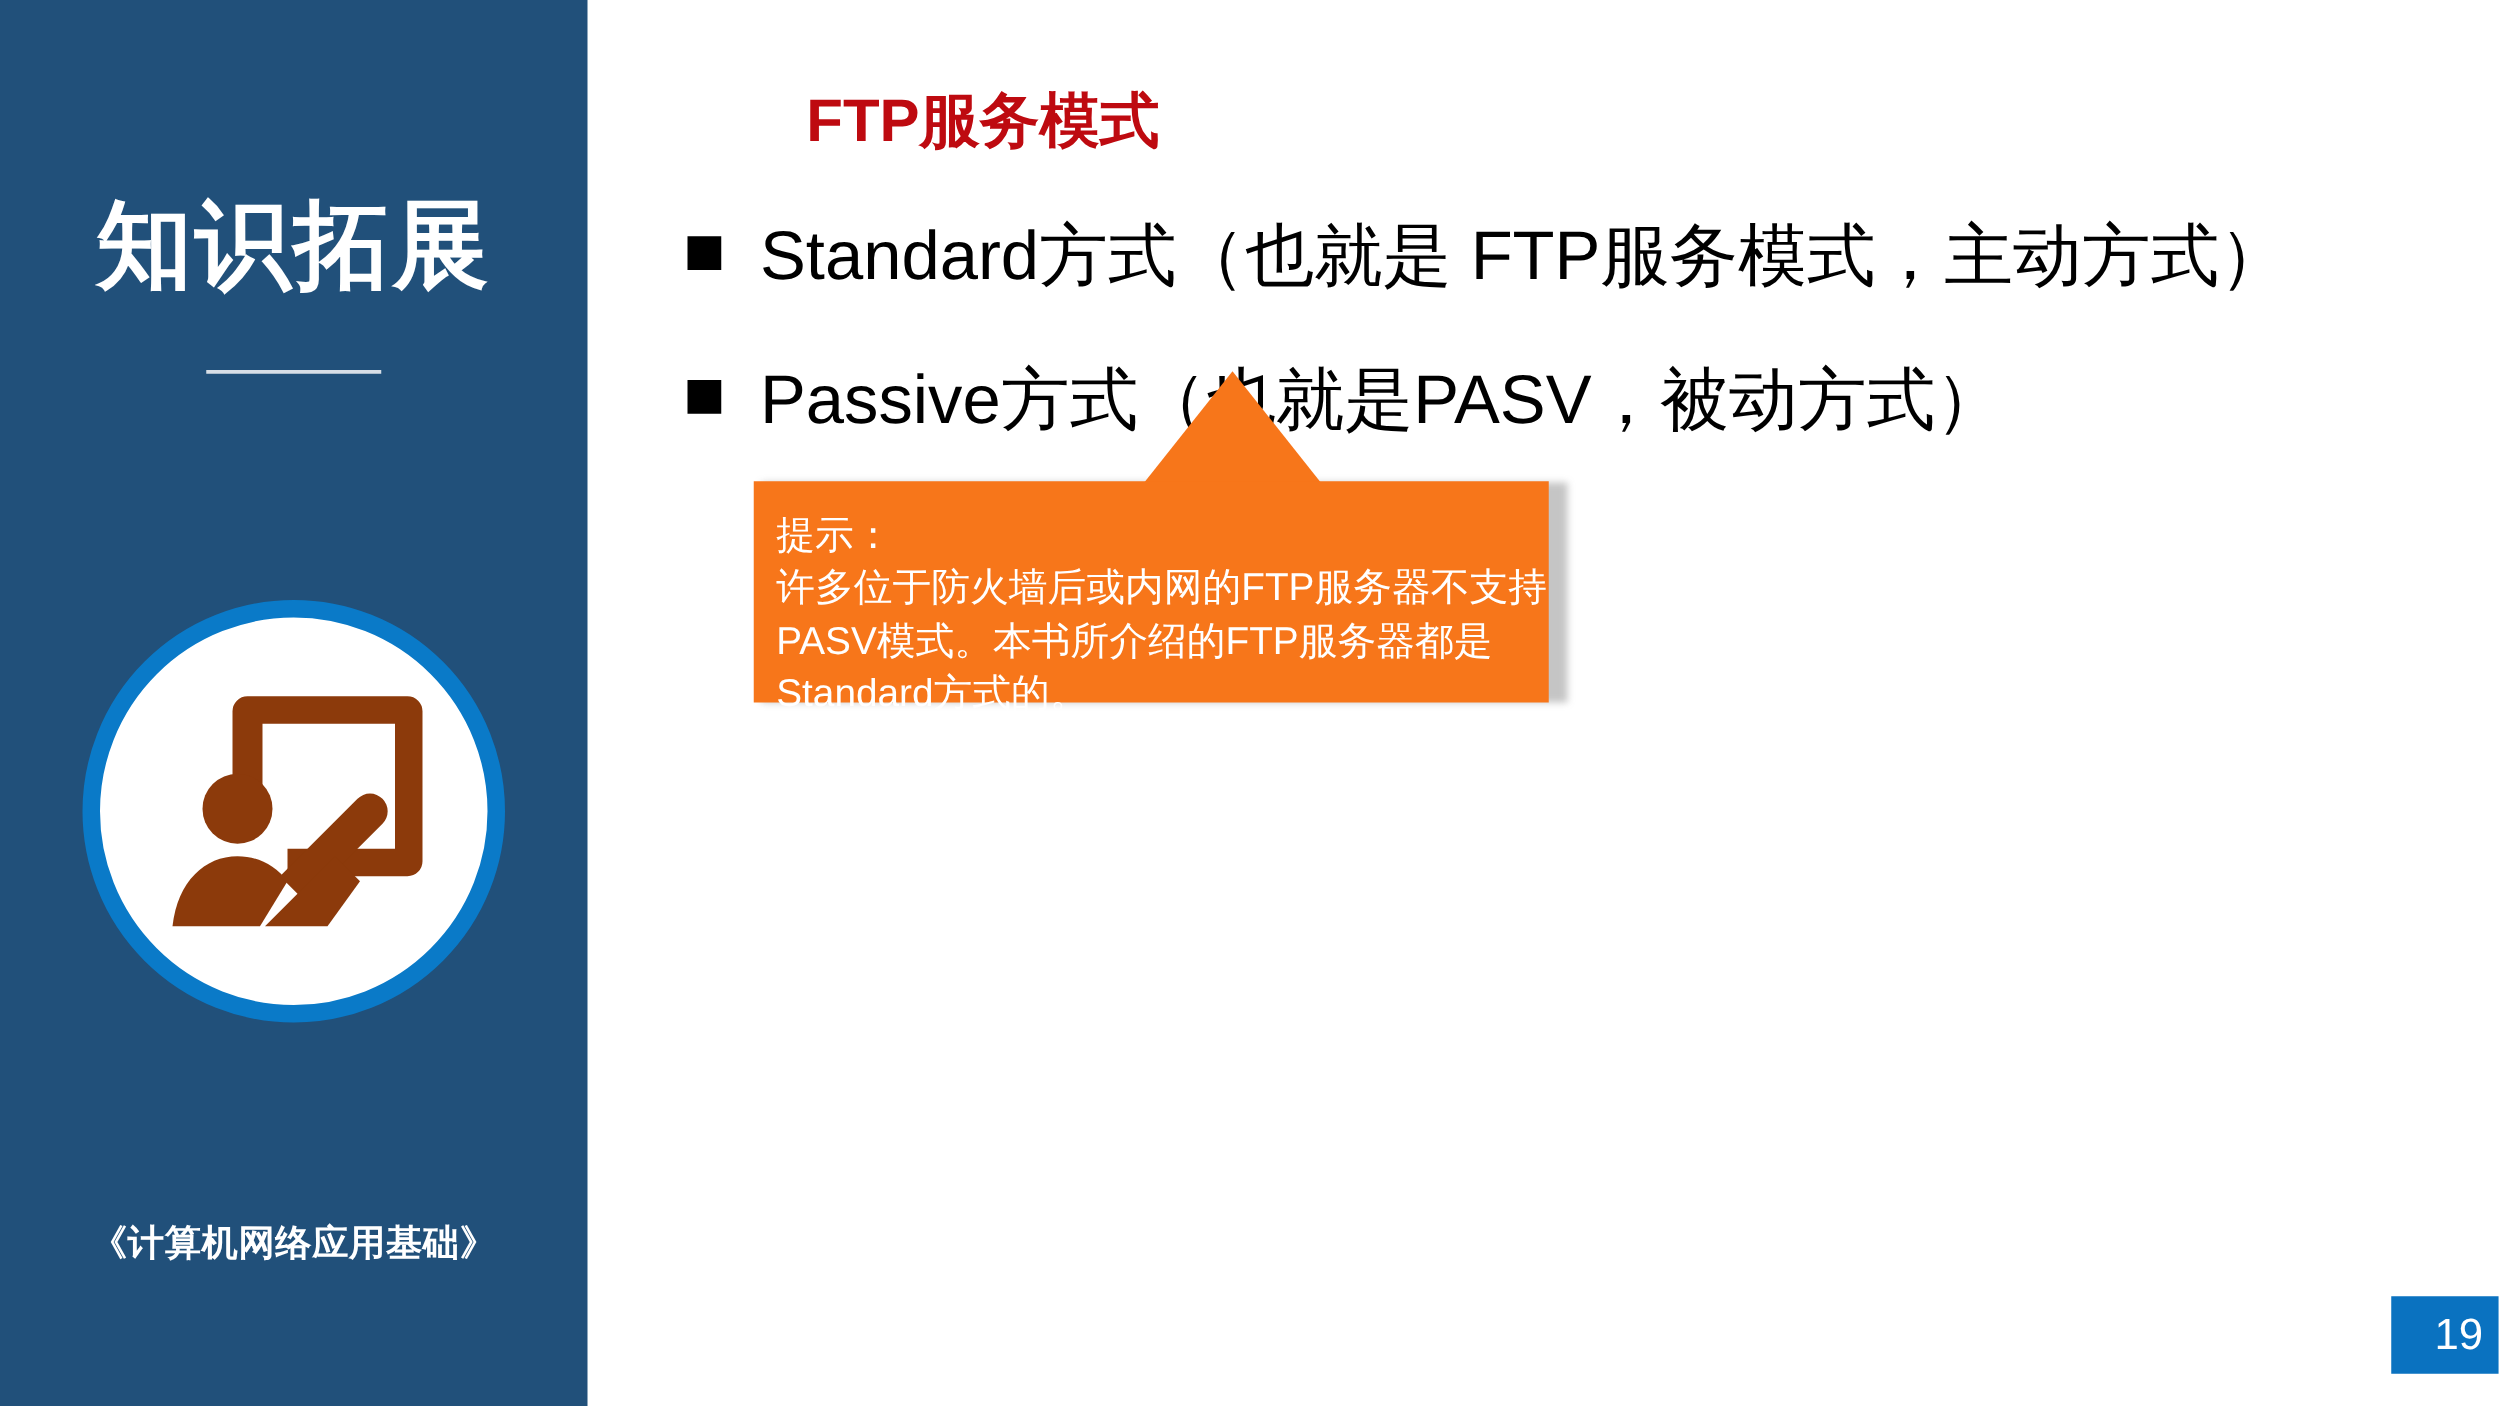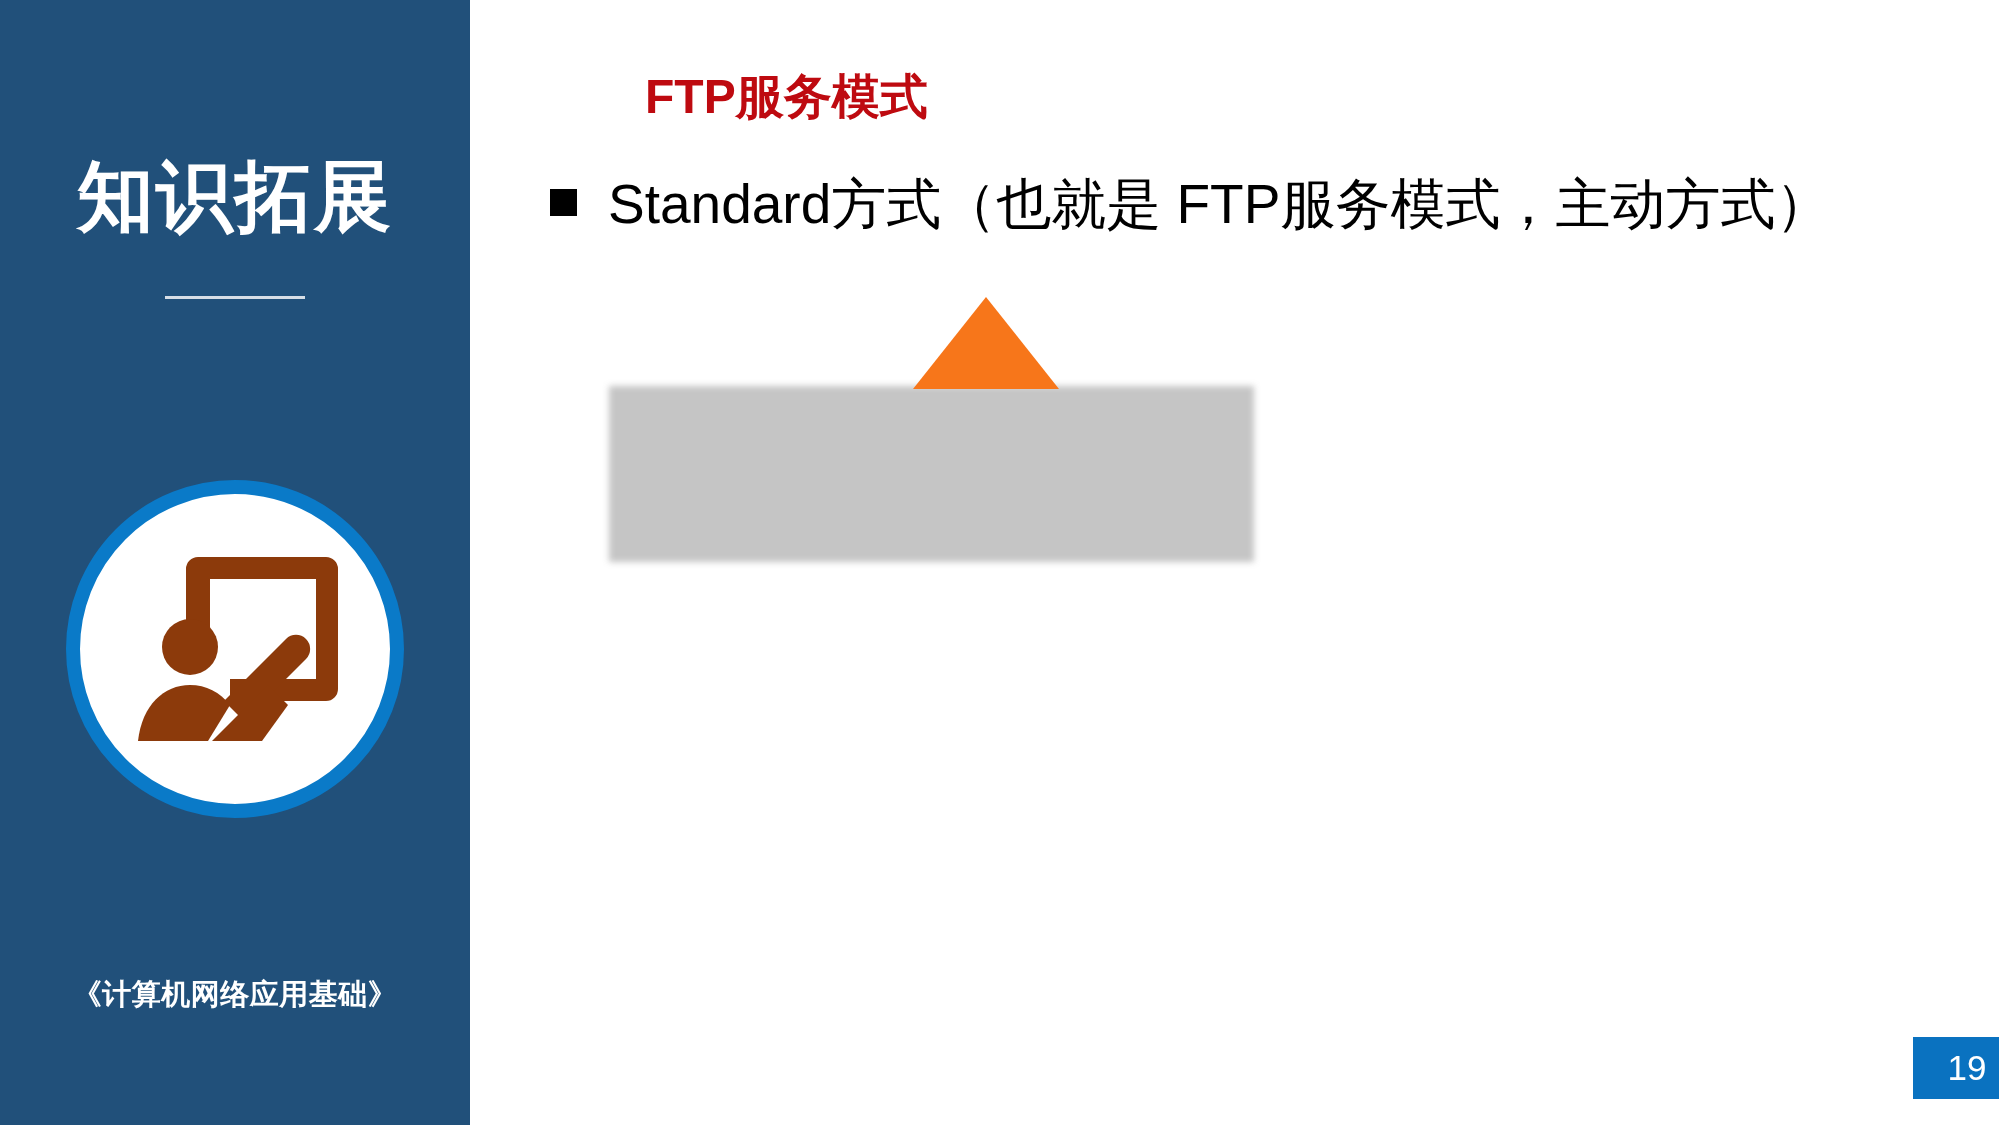--- a/index.html
+++ b/index.html
@@ -220,22 +220,32 @@
 
   <div id="main">
 
     <div id="slide-heading">FTP服务模式</div>
 
     <div class="bullet-row" id="bullet-0">
       <span class="bullet-marker"></span>
       <span>Standard方式（也就是 FTP服务模式，主动方式）</span>
     </div>
 
+    <div class="bullet-row" id="bullet-1">
+      <span class="bullet-marker"></span>
+      <span>Passive方式（也就是PASV，被动方式）</span>
+    </div>
 
     <div id="callout">
       <div id="callout-shadow"></div>
       <div id="callout-pointer"></div>
+      <div id="callout-body">
+        <div id="callout-text">提示：
+许多位于防火墙后或内网的FTP服务器不支持
+PASV模式。本书所介绍的FTP服务器都是
+Standard方式的。</div>
+      </div>
     </div>
 
     <div id="page-number">19</div>
   </div>
 
 </div>
 
 </body></html>

